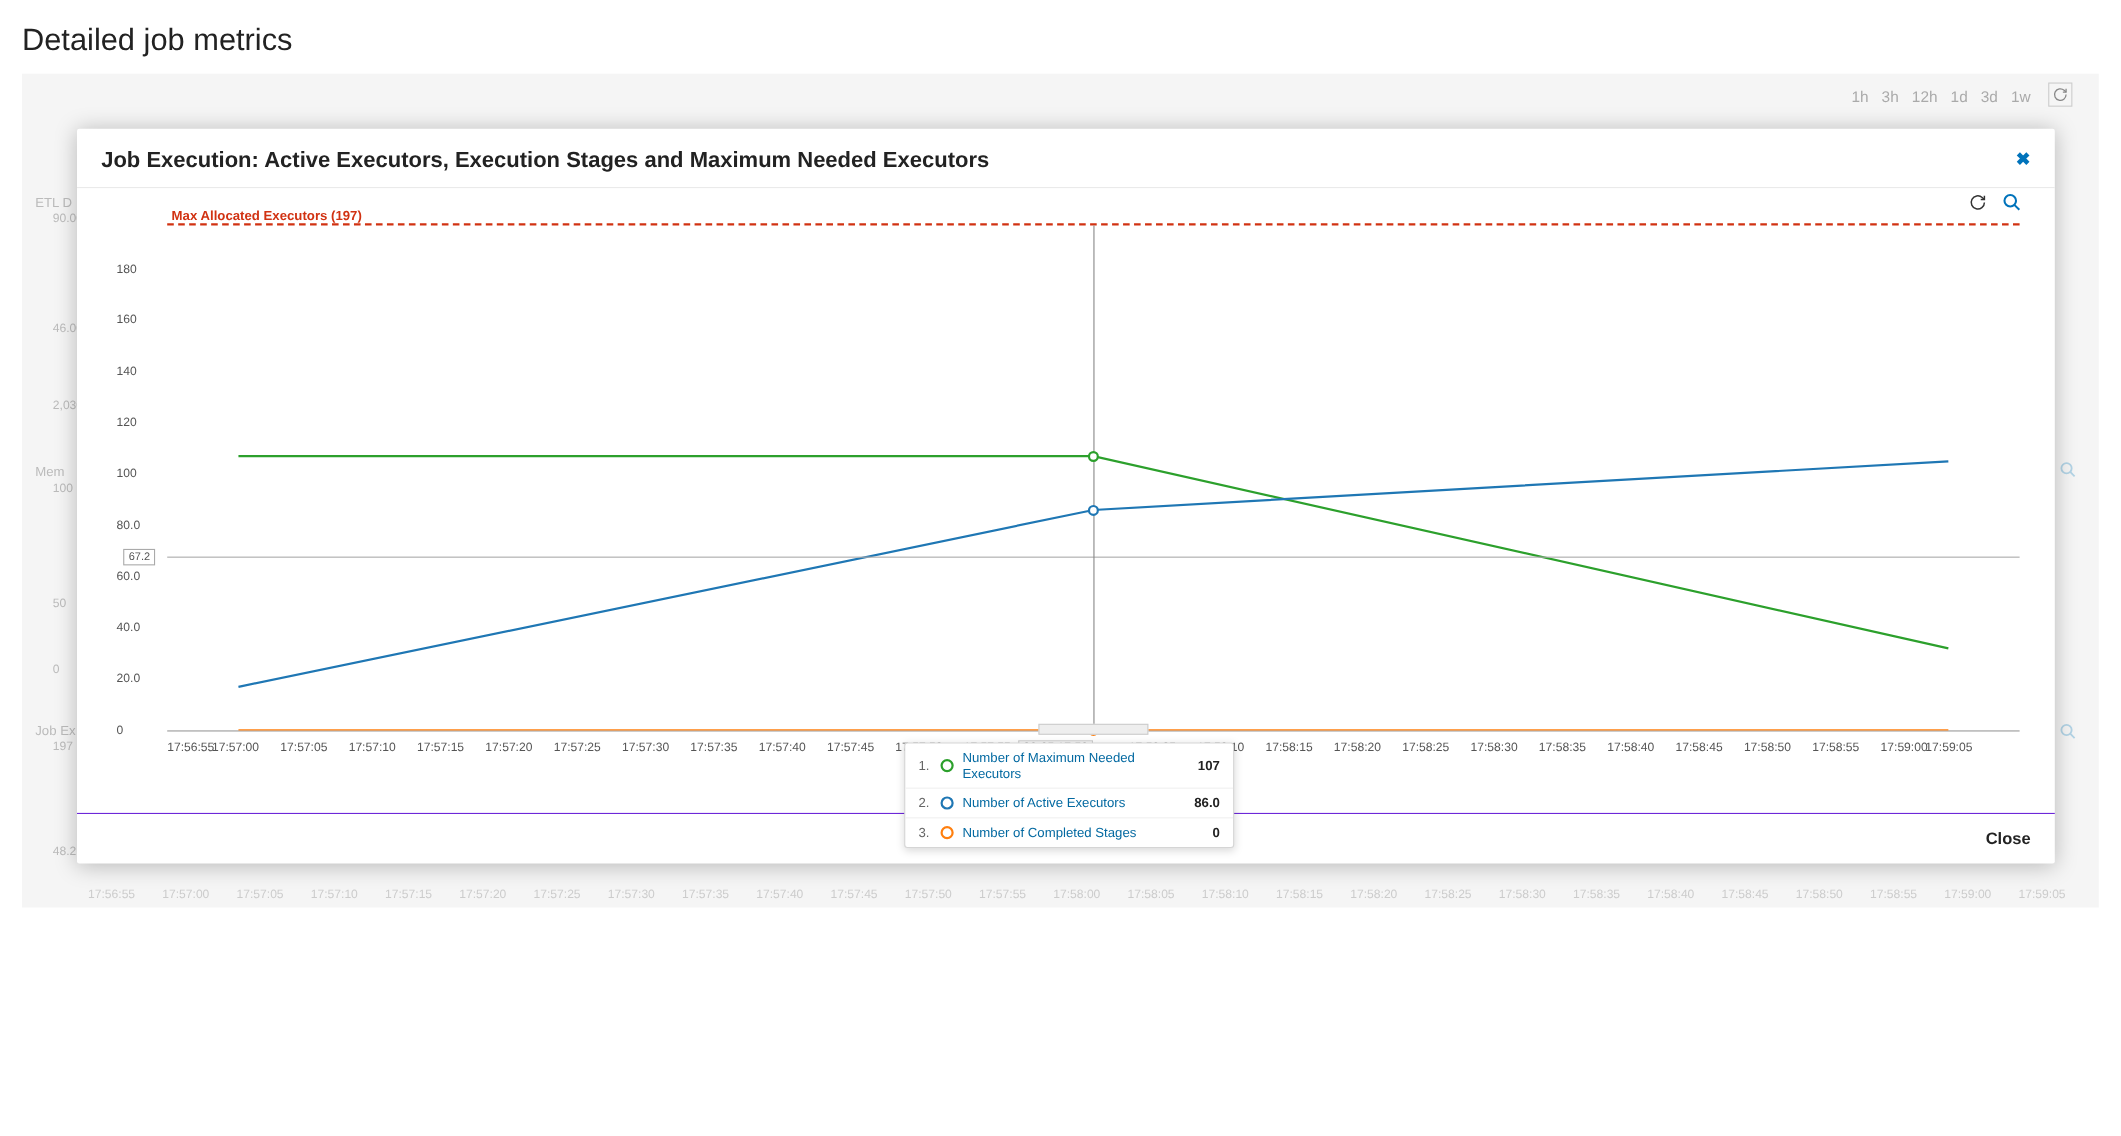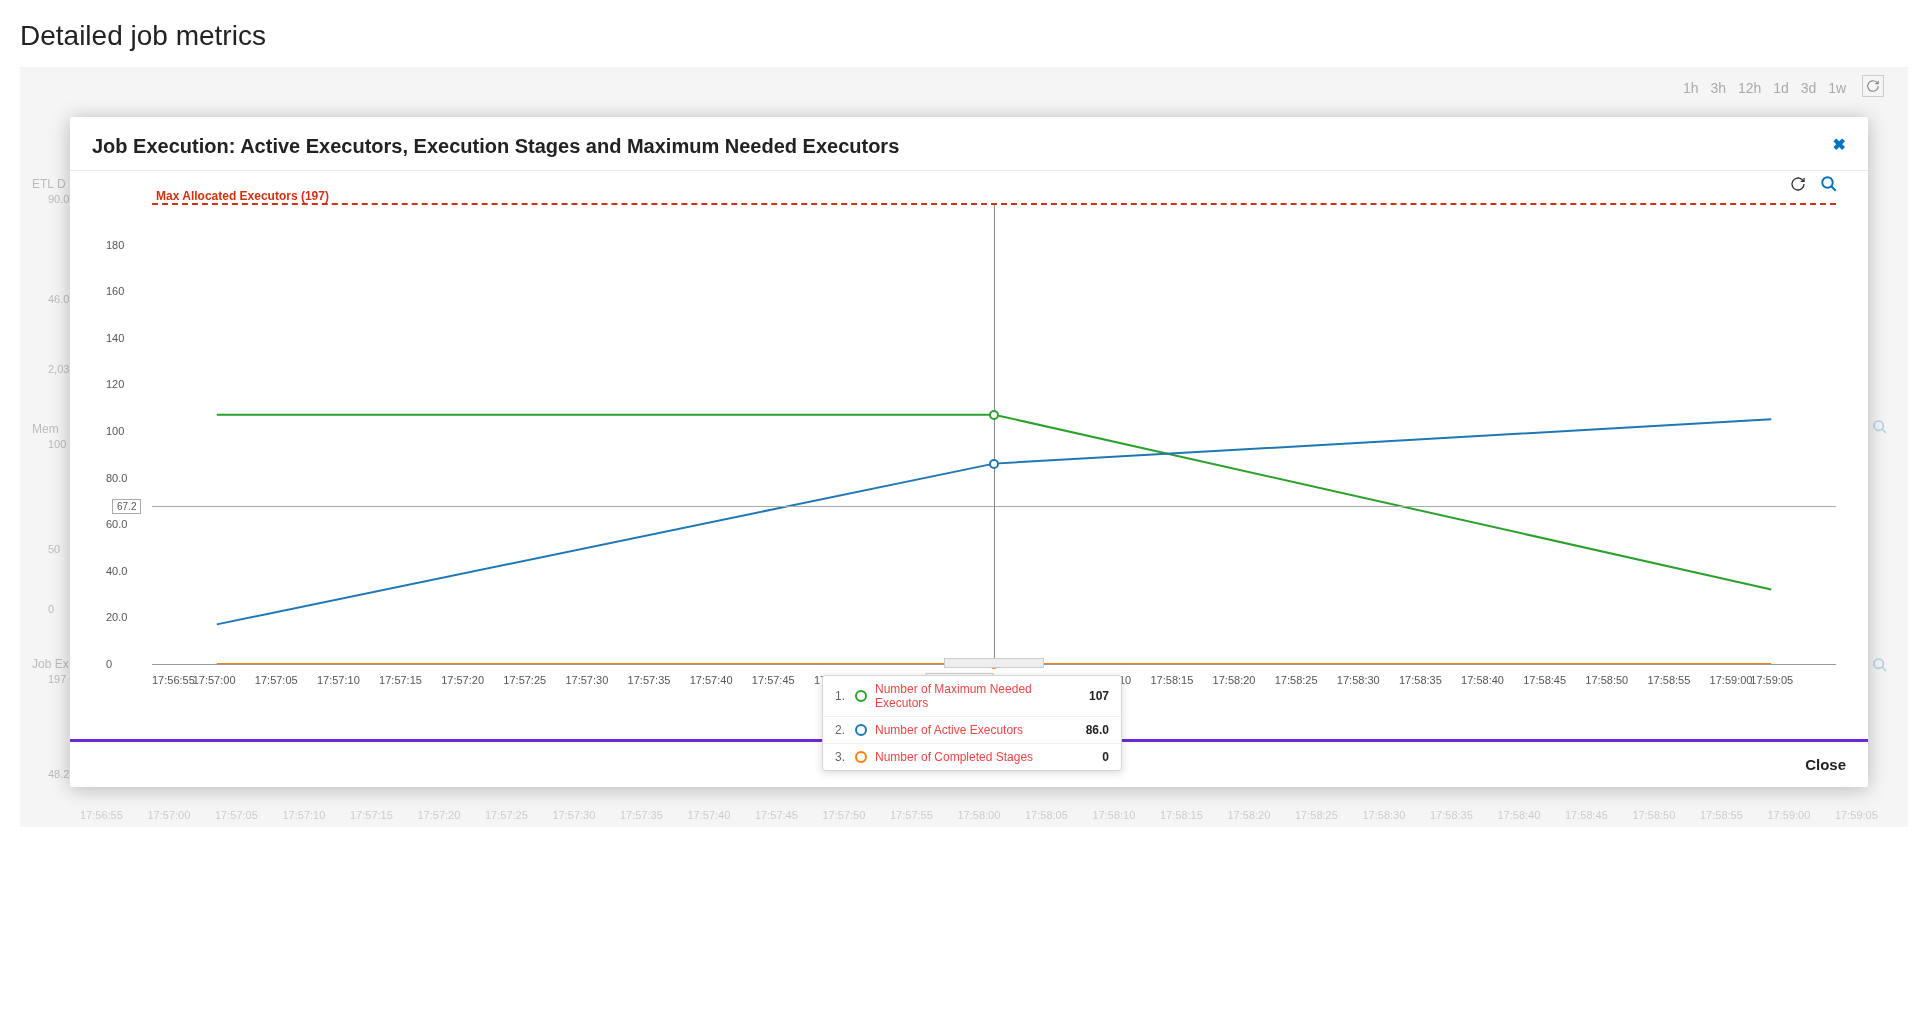--- a/index.html
+++ b/index.html
@@ -192,25 +192,25 @@
     align-items: center;
     gap: 8px;
     border-bottom: 1px solid #f0f0f0;
   }
   .tooltip-row:last-child { border-bottom: none; }
   .tooltip-idx { color: #666; width: 12px; }
   .swatch {
     width: 12px; height: 12px; border-radius: 50%; background:#fff;
     flex: none;
   }
-  .tooltip-label { flex: 1; color: #ef4444; }
+  .tooltip-label { flex: 1; color: #0369a1; }
   .tooltip-val { font-weight: 700; color: #222; }
 
   .modal-footer {
-    border-top: 3px solid #6d28d9;
+    border-top: 1px solid #6d28d9;
     padding: 14px 22px;
     text-align: right;
     font-size: 15px;
   }
   .close-btn { cursor: pointer; font-weight: 600; color: #222; }
 </style>
 </head>
 <body>
 
 <div class="page">

